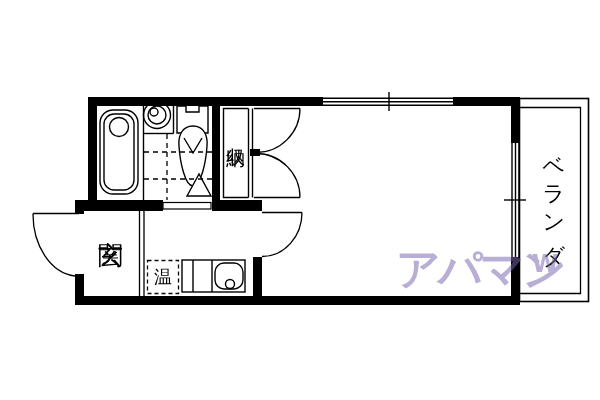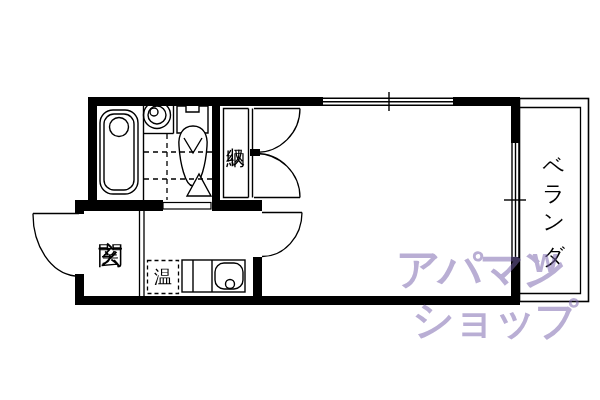--- a/index.html
+++ b/index.html
@@ -126,16 +126,15 @@
   </svg>
 
   <div class="label v closet-label">収納</div>
   <div class="label v entrance-label">玄関</div>
   <div class="label heater-label">温</div>
   <div class="label v balcony-label">ベランダ</div>
 
   <div class="watermark" style="color: rgb(122, 102, 173);">
     <span class="wm-line1">アパマン</span>
     <span class="wm-mark">W</span>
-    <span class="wm-line2">ショップ</span>
   </div>
 
 </div>
 
 </body></html>

